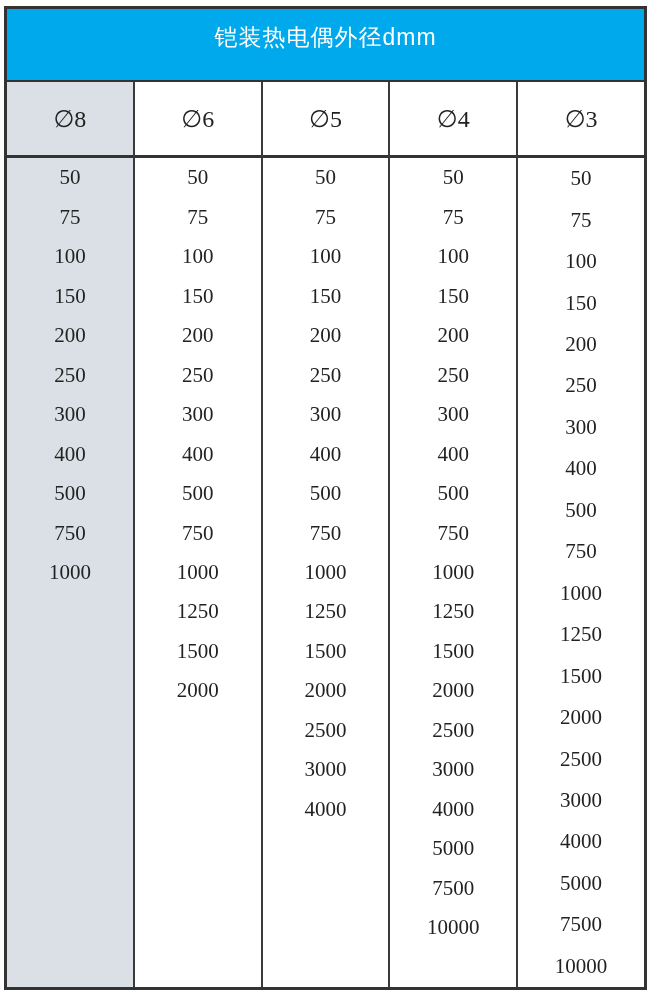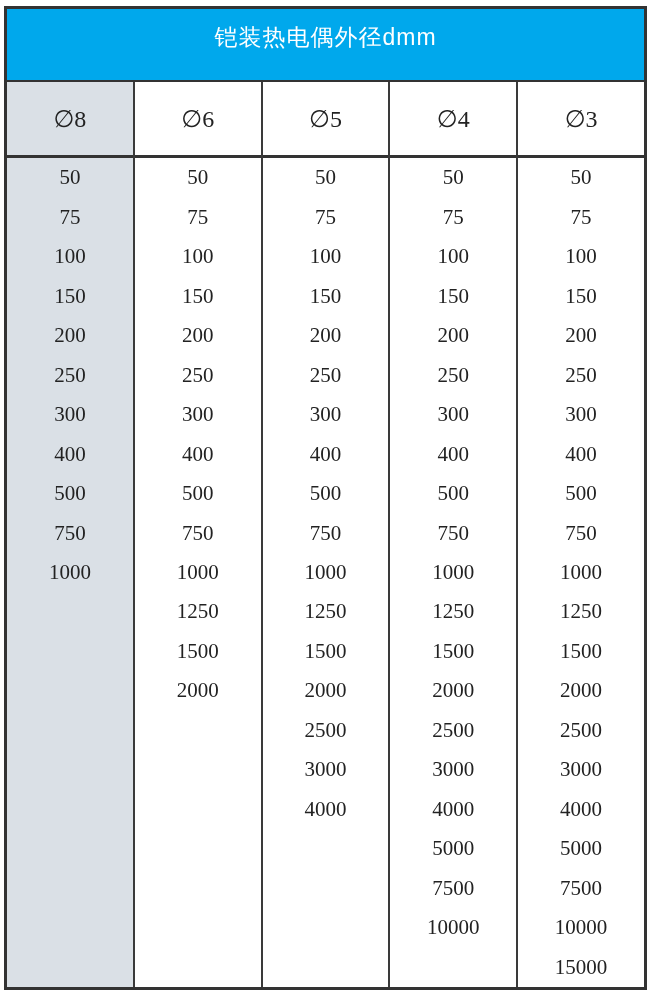--- a/index.html
+++ b/index.html
@@ -220,18 +220,17 @@
             <div class="cell">1000</div>
             <div class="cell">1250</div>
             <div class="cell">1500</div>
             <div class="cell">2000</div>
             <div class="cell">2500</div>
             <div class="cell">3000</div>
             <div class="cell">4000</div>
             <div class="cell">5000</div>
             <div class="cell">7500</div>
             <div class="cell">10000</div>
-            <div class="cell">15000</div>
           </div>
         </div>
       </div>
   </div>
 </div>
 
 </body></html>

